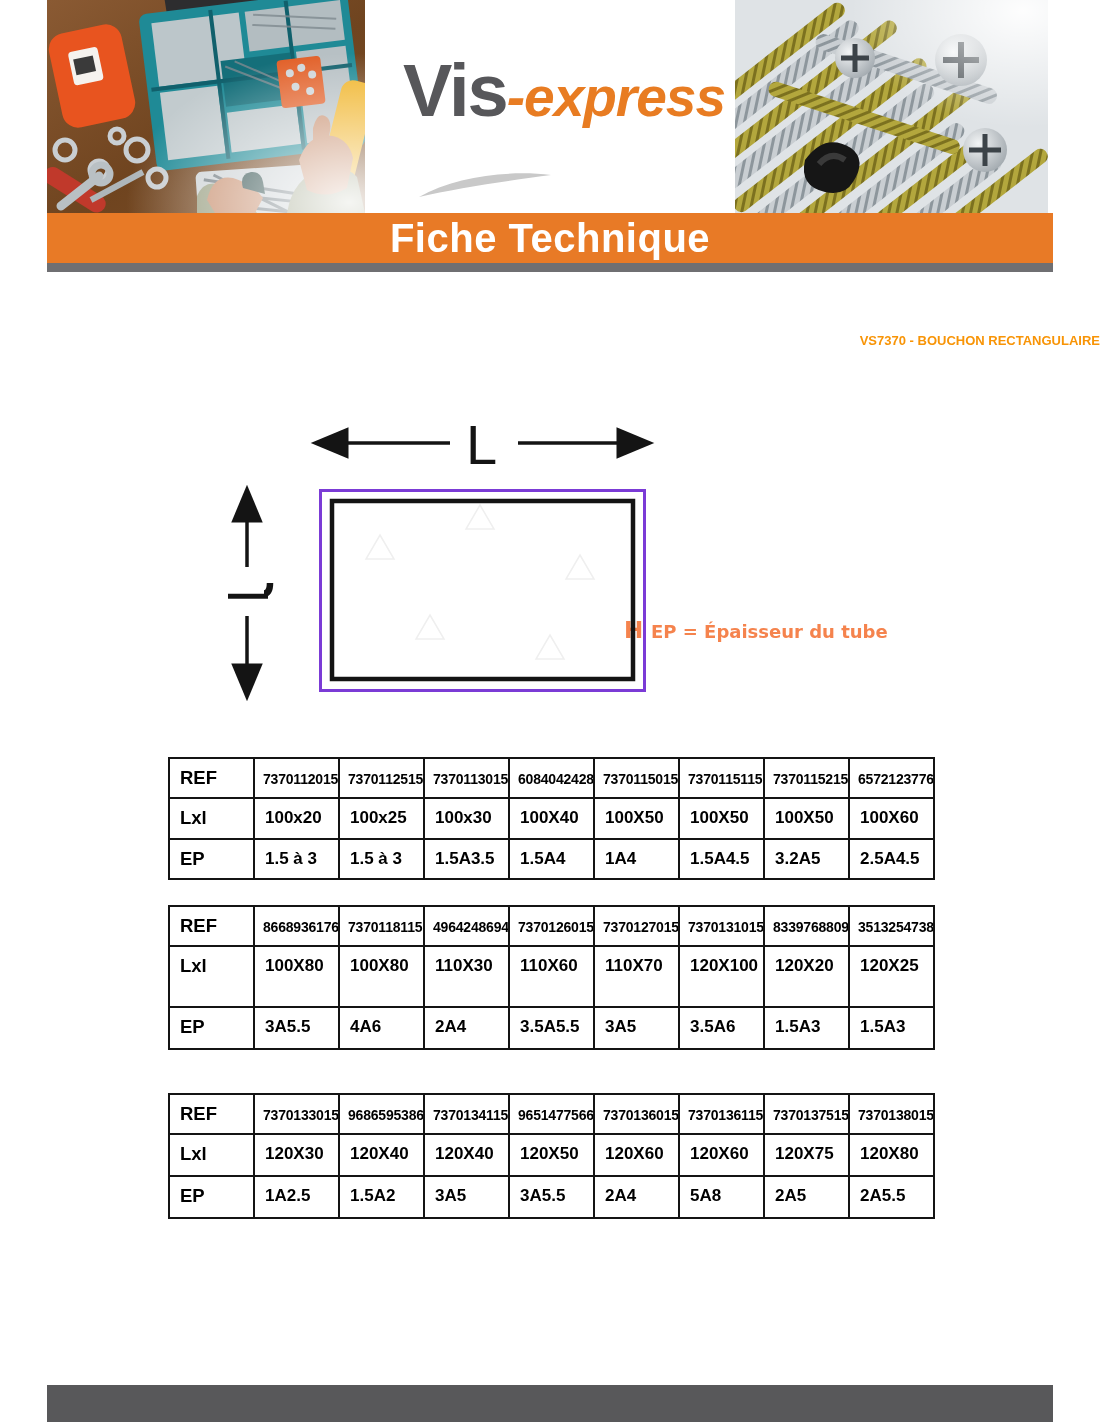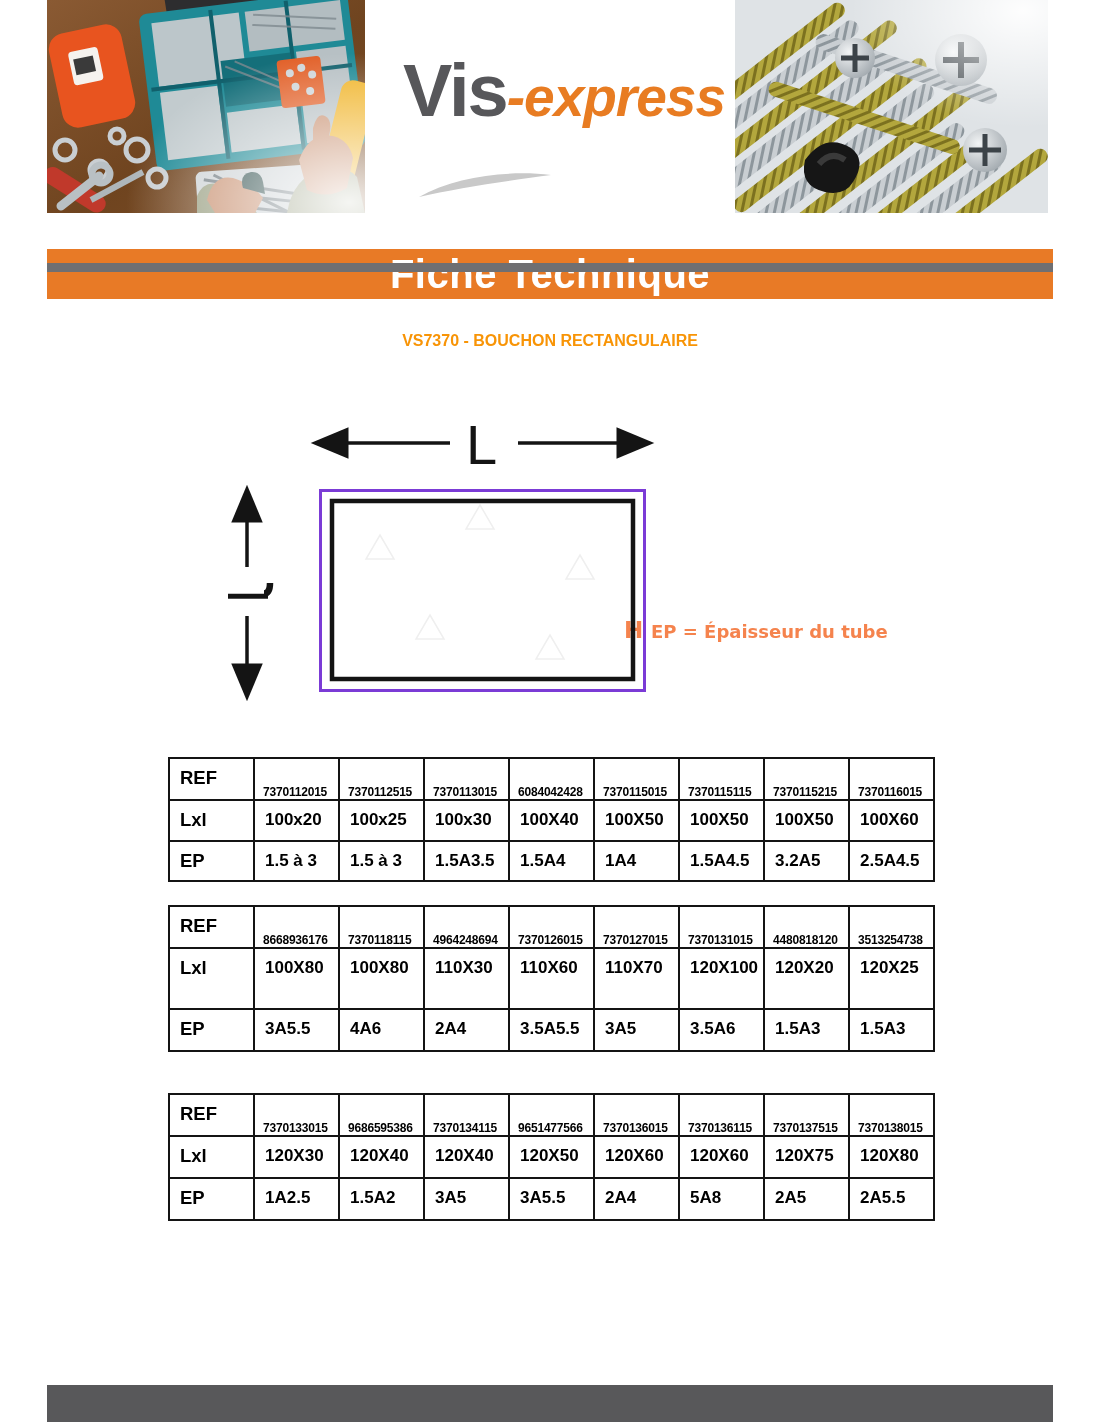--- a/index.html
+++ b/index.html
@@ -10,40 +10,40 @@
   .photo{position:absolute;top:0;height:213px;overflow:hidden;}
   .photo-left{left:47px;width:318px;}
   .photo-right{left:735px;width:313px;}
   .logo-wrap{position:absolute;left:365px;top:0;width:370px;height:213px;background:#ffffff;}
   .logo-line{position:absolute;left:38px;top:48px;white-space:nowrap;}
   .logo-gray{font-size:74px;font-weight:700;color:#57575a;letter-spacing:-2px;}
   .logo-orange{font-size:55px;font-weight:700;font-style:italic;color:#e87c22;letter-spacing:-1px;}
   .swoosh{position:absolute;left:50px;top:168px;}
 
   .banner{position:absolute;left:47px;top:213px;width:1006px;height:50px;background:#e87a26;
-          display:flex;align-items:center;justify-content:center;margin-top:36px;}
+          display:flex;align-items:center;justify-content:center;}
   .banner-text{color:#ffffff;font-size:40px;font-weight:700;letter-spacing:0.5px;}
   .gray-strip{position:absolute;left:47px;top:263px;width:1006px;height:9px;background:#6f6f72;}
 
   
-  .prod-title{position:absolute;left:0;top:327px;width:1100px;text-align:center;
-              color:#f89406;font-weight:700;font-size:16px;line-height:28px;}
+  .prod-title{position:absolute;left:0;top:327px;width:1100px;text-align:right;
+              color:#f89406;font-weight:700;font-size:13px;line-height:28px;}
 
   
   .diagram-svg{position:absolute;left:180px;top:405px;}
   .h-label{position:absolute;left:624px;top:617px;color:#f5834d;font-size:23px;font-weight:700;
            font-family:"DejaVu Sans","Liberation Sans",sans-serif;}
   .ep-note{position:absolute;left:651px;top:621px;color:#f5834d;font-size:18px;font-weight:700;
            font-family:"DejaVu Sans","Liberation Sans",sans-serif;}
 
   
   .spec-table{position:absolute;left:168px;width:765px;border-collapse:collapse;table-layout:fixed;}
   .spec-table td{border:2px solid #141414;vertical-align:top;font-weight:700;color:#000;overflow:hidden;}
   .lbl{font-size:18.5px;padding:8px 0 0 10px;}
-  .ref-num{font-size:12px;letter-spacing:-0.2px;padding:26px 0 0 8px;white-space:nowrap;}
+  .ref-num{font-size:14px;letter-spacing:-0.2px;padding:12px 0 0 8px;white-space:nowrap;}
   .val{font-size:17px;line-height:21px;padding:8px 4px 0 10px;word-break:break-all;}
 
   
   .footer-bar{position:absolute;left:47px;top:1385px;width:1006px;height:37px;background:#58585a;}
 </style>
 </head>
 <body>
 
 <div class="page">
 
@@ -260,21 +260,21 @@
     <tbody>
         <tr style="height:40px">
       <td class="lbl">REF</td>
       <td class="ref-num">7370112015</td>
       <td class="ref-num">7370112515</td>
       <td class="ref-num">7370113015</td>
       <td class="ref-num">6084042428</td>
       <td class="ref-num">7370115015</td>
       <td class="ref-num">7370115115</td>
       <td class="ref-num">7370115215</td>
-      <td class="ref-num">7370116015</td>
+      <td class="ref-num">6572123776</td>
     </tr>
     <tr style="height:41px">
       <td class="lbl">Lxl</td>
       <td class="val">100x20</td>
       <td class="val">100x25</td>
       <td class="val">100x30</td>
       <td class="val">100X40</td>
       <td class="val">100X50</td>
       <td class="val">100X50</td>
       <td class="val">100X50</td>
@@ -308,21 +308,21 @@
       </colgroup>
     <tbody>
         <tr style="height:40px">
       <td class="lbl">REF</td>
       <td class="ref-num">8668936176</td>
       <td class="ref-num">7370118115</td>
       <td class="ref-num">4964248694</td>
       <td class="ref-num">7370126015</td>
       <td class="ref-num">7370127015</td>
       <td class="ref-num">7370131015</td>
-      <td class="ref-num">4480818120</td>
+      <td class="ref-num">8339768809</td>
       <td class="ref-num">3513254738</td>
     </tr>
     <tr style="height:61px">
       <td class="lbl">Lxl</td>
       <td class="val">100X80</td>
       <td class="val">100X80</td>
       <td class="val">110X30</td>
       <td class="val">110X60</td>
       <td class="val">110X70</td>
       <td class="val">120X100</td>

